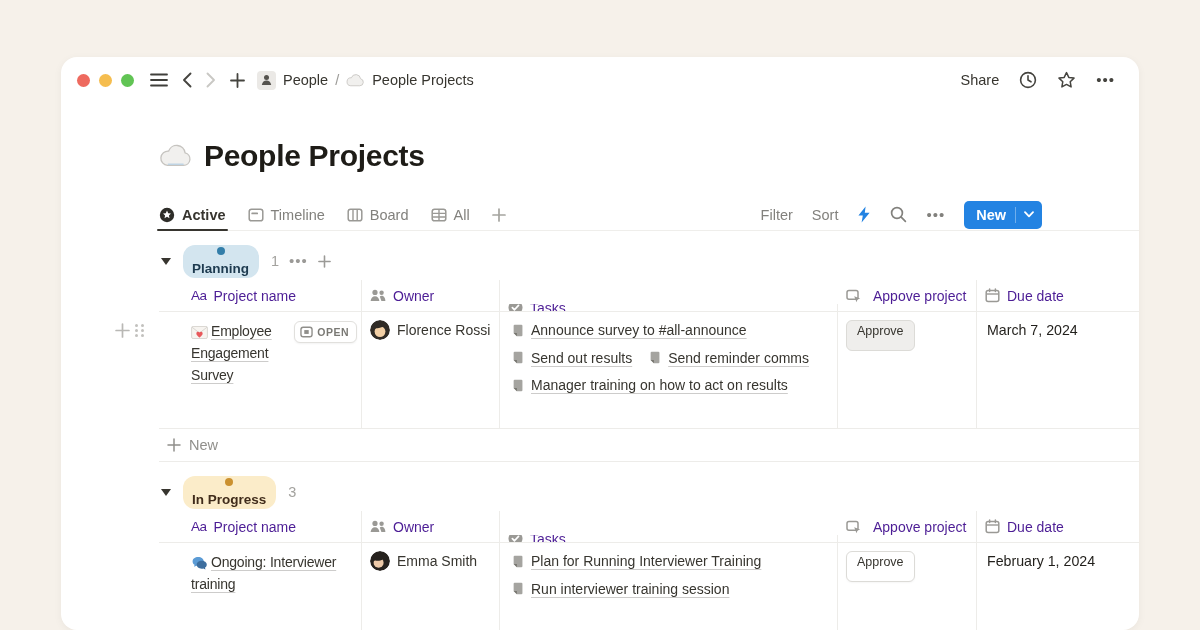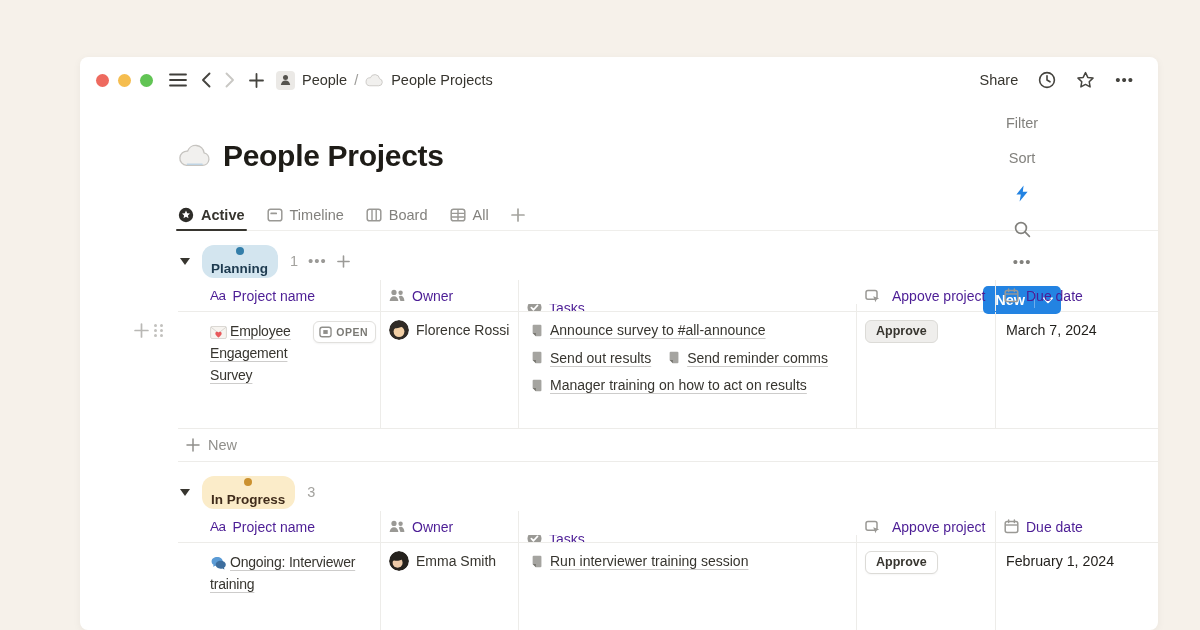--- a/index.html
+++ b/index.html
@@ -1,19 +1,19 @@
 <!DOCTYPE html>
 <html><head>
 <meta charset="utf-8">
 <style>
   html,body{margin:0;padding:0;width:1200px;height:630px;overflow:hidden;
     background:#F6F1EA;font-family:"Liberation Sans",sans-serif;
     -webkit-font-smoothing:antialiased;color:#37352F;}
-  .window{position:absolute;left:80px;top:57px;width:1078px;height:573px;
-    background:#FFFFFF;border-radius:8px;box-shadow:0 2px 8px rgba(0,0,0,.05);overflow:hidden;}
+  .window{position:absolute;left:61px;top:57px;width:1078px;height:573px;
+    background:#FFFFFF;border-radius:16px;box-shadow:0 2px 8px rgba(0,0,0,.05);overflow:hidden;}
   
   .topbar{display:flex;align-items:center;height:46px;padding:0 24px 0 16px;}
   .lights{display:flex;gap:9px;align-items:center;}
   .light{width:13px;height:13px;border-radius:50%;}
   .light.r{background:#EE6A5F}.light.y{background:#F5BD4F}.light.g{background:#61C454}
   .tb-ic{display:flex;align-items:center;justify-content:center;cursor:pointer;color:#403F3B;}
   .hamburger{margin-left:16px;}
   .navgrp{display:flex;gap:14px;margin-left:14px;align-items:center;}
   .crumb{display:flex;align-items:center;gap:7px;margin-left:12px;font-size:14.5px;}
   .crumb .badge{width:19px;height:19px;border-radius:4px;background:#EBE9E6;
@@ -30,21 +30,21 @@
   
   .viewbar{margin-top:26px;height:31px;border-bottom:1px solid #EFEEEB;
     display:flex;align-items:center;}
   .tabs{display:flex;gap:22px;height:100%;align-items:center;}
   .tab{display:flex;align-items:center;gap:7px;font-size:14.5px;color:#82817D;
     font-weight:500;height:100%;position:relative;cursor:pointer;white-space:nowrap;}
   .tab.active{color:#37352F;font-weight:700;}
   .tab.active::after{content:"";position:absolute;left:-2px;right:-2px;bottom:-1px;
     height:2px;background:#37352F;border-radius:1px;}
   .tab-plus{color:#A5A49F;margin-left:0px;}
-  .vb-right{margin-left:auto;margin-right:97px;display:flex;align-items:center;gap:19px;flex-direction:column;}
+  .vb-right{margin-left:auto;margin-right:97px;display:flex;align-items:center;gap:19px;}
   .vb-txt{font-size:14.5px;color:#82817D;cursor:pointer;}
   .new-btn{display:flex;align-items:center;background:#2383E2;border-radius:5px;
     height:28px;color:#fff;cursor:pointer;overflow:hidden;}
   .new-btn .lbl{font-size:14.5px;font-weight:700;padding:0 9px 0 12px;}
   .new-btn .div{width:1px;height:16px;background:rgba(255,255,255,.35);}
   .new-btn .chev{padding:0 8px;display:flex;align-items:center;}
   
   .group-head{margin-top:18px;display:flex;align-items:center;gap:10px;height:24px;}
   .tri{width:0;height:0;border-left:5.5px solid transparent;border-right:5.5px solid transparent;
     border-top:7px solid #37352F;margin:0 2px;cursor:pointer;}
@@ -78,22 +78,22 @@
     color:#7A7974;cursor:pointer;}
   .owner-cell{width:138px;padding:8px 8px;display:flex;gap:7px;align-items:flex-start;
     font-size:14px;line-height:20px;}
   .avatar{flex:0 0 20px;height:20px;border-radius:50%;overflow:hidden;}
   .tasks-cell{width:338px;padding:8px 10px;}
   .task-line{display:flex;gap:15px;align-items:center;height:20px;margin-bottom:7.5px;white-space:nowrap;}
   .task{display:flex;gap:6px;align-items:center;cursor:pointer;}
   .task .t-label{font-size:14px;font-weight:500;color:#37352F;text-decoration:underline;
     text-decoration-color:rgba(55,53,47,.25);text-underline-offset:3px;}
   .appr-cell{width:139px;padding:8px 8px;}
-  .approve-btn{display:inline-block;padding:3px 10px 4px;border-radius:6px;font-size:12.5px;
-    color:#37352F;cursor:pointer;border:1px solid #DCDBD7;font-weight:bold;}
+  .approve-btn{display:inline-block;padding:3px 10px 12px;border-radius:6px;font-size:12.5px;
+    color:#37352F;cursor:pointer;border:1px solid #DCDBD7;}
   .approve-btn.filled{background:#EFEEEC;}
   .approve-btn.plain{background:#FFFFFF;box-shadow:0 1px 2px rgba(15,15,15,.04);}
   .due-cell{width:162px;padding:10px 10px;font-size:14.2px;color:#211F1B;border-right:none;}
   .newrow{display:flex;align-items:center;height:32px;border-bottom:1px solid #EDECE9;
     color:#908F8B;font-size:14.5px;gap:8px;padding-left:8px;cursor:pointer;}
   .row-ctls{position:absolute;left:-44px;top:11px;display:flex;gap:5px;align-items:center;color:#B9B8B5;}
   .drag-dots{display:grid;grid-template-columns:3px 3px;gap:2px 3px;cursor:grab;}
   .drag-dots i{width:3px;height:3px;border-radius:50%;background:#C2C1BE;}
   .mt48{}
   svg{display:block;}
@@ -511,20 +511,31 @@
         </div>
         <div class="cell tasks-cell">
           <div class="task-line">
             <span class="task">
               <span>
                   <svg width="15" height="15" viewBox="0 0 14 14">
                     <path d="M3.4 1.6h7.2a1 1 0 0 1 1 1v8.8a1 1 0 0 1-1 1H6.4l-3-3V2.6a1 1 0 0 1 1-1z" fill="#A5A4A0"></path>
                     <path d="M6.4 12.4l-3-3h3z" fill="#77766F"></path>
                   </svg>
                 </span>
+              <span class="t-label">Plan for Running Interviewer Training</span>
+            </span>
+          </div>
+          <div class="task-line">
+            <span class="task">
+              <span>
+                  <svg width="15" height="15" viewBox="0 0 14 14">
+                    <path d="M3.4 1.6h7.2a1 1 0 0 1 1 1v8.8a1 1 0 0 1-1 1H6.4l-3-3V2.6a1 1 0 0 1 1-1z" fill="#A5A4A0"></path>
+                    <path d="M6.4 12.4l-3-3h3z" fill="#77766F"></path>
+                  </svg>
+                </span>
               <span class="t-label">Run interviewer training session</span>
             </span>
           </div>
         </div>
         <div class="cell appr-cell">
           <span class="approve-btn plain">Approve</span>
         </div>
         <div class="cell due-cell">February 1, 2024</div>
       </div>
     </div>

